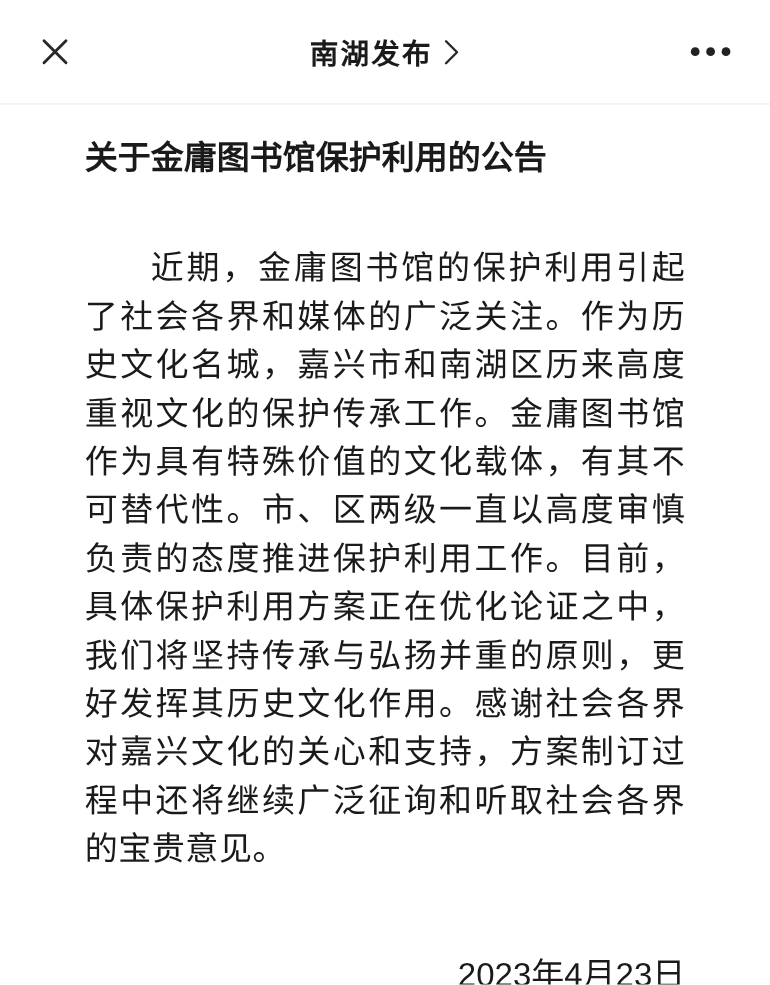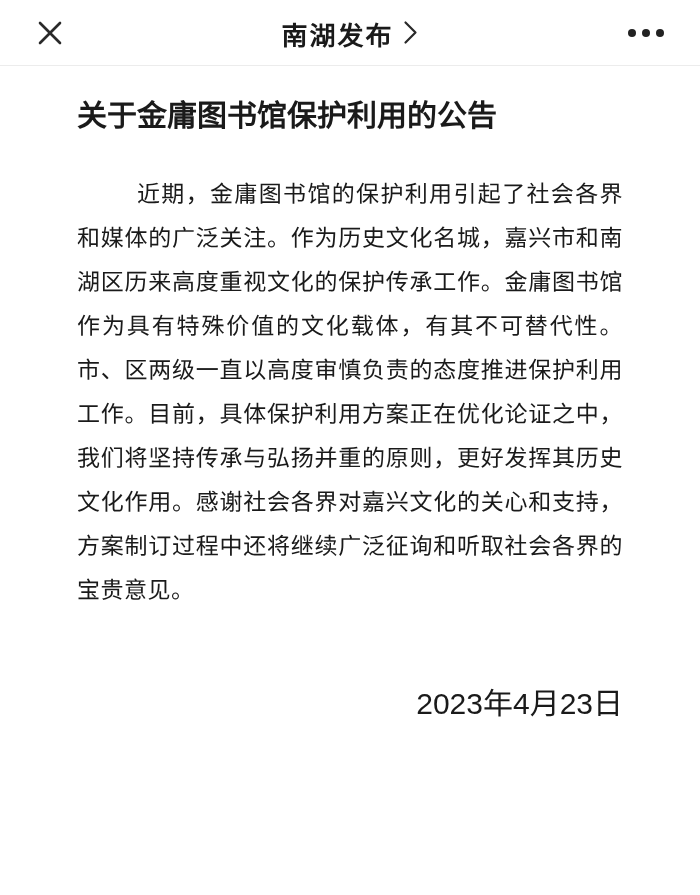--- a/index.html
+++ b/index.html
@@ -10,21 +10,21 @@
   *{box-sizing:border-box;margin:0;padding:0;}
   html,body{width:700px;height:895px;}
   body{
     background:var(--bg);
     font-family:"Liberation Sans","DejaVu Sans",sans-serif;
     color:var(--text);
     overflow:hidden;
   }
   
   .navbar{
-    height:66px;
+    height:95px;
     display:flex;
     align-items:center;
     justify-content:space-between;
     padding:0 30px;
     border-bottom:1px solid var(--divider);
     background:var(--bg);
     position:relative;
   }
   .nav-btn{
     background:none;border:none;cursor:pointer;
@@ -57,22 +57,22 @@
   }
   .article-title{
     margin-top:30px;
     font-size:30px;
     line-height:40px;
     font-weight:700;
     text-align:left;
     color:var(--text);
   }
   .article-body{
-    margin-top:36px;
-    font-size:23px;
+    margin-top:58px;
+    font-size:30px;
     line-height:44px;
     text-align:justify;
     text-indent:60px;
     color:var(--text);
     letter-spacing:0.5px;
   }
   .article-date{
     margin-top:70px;
     font-size:30px;
     line-height:44px;

